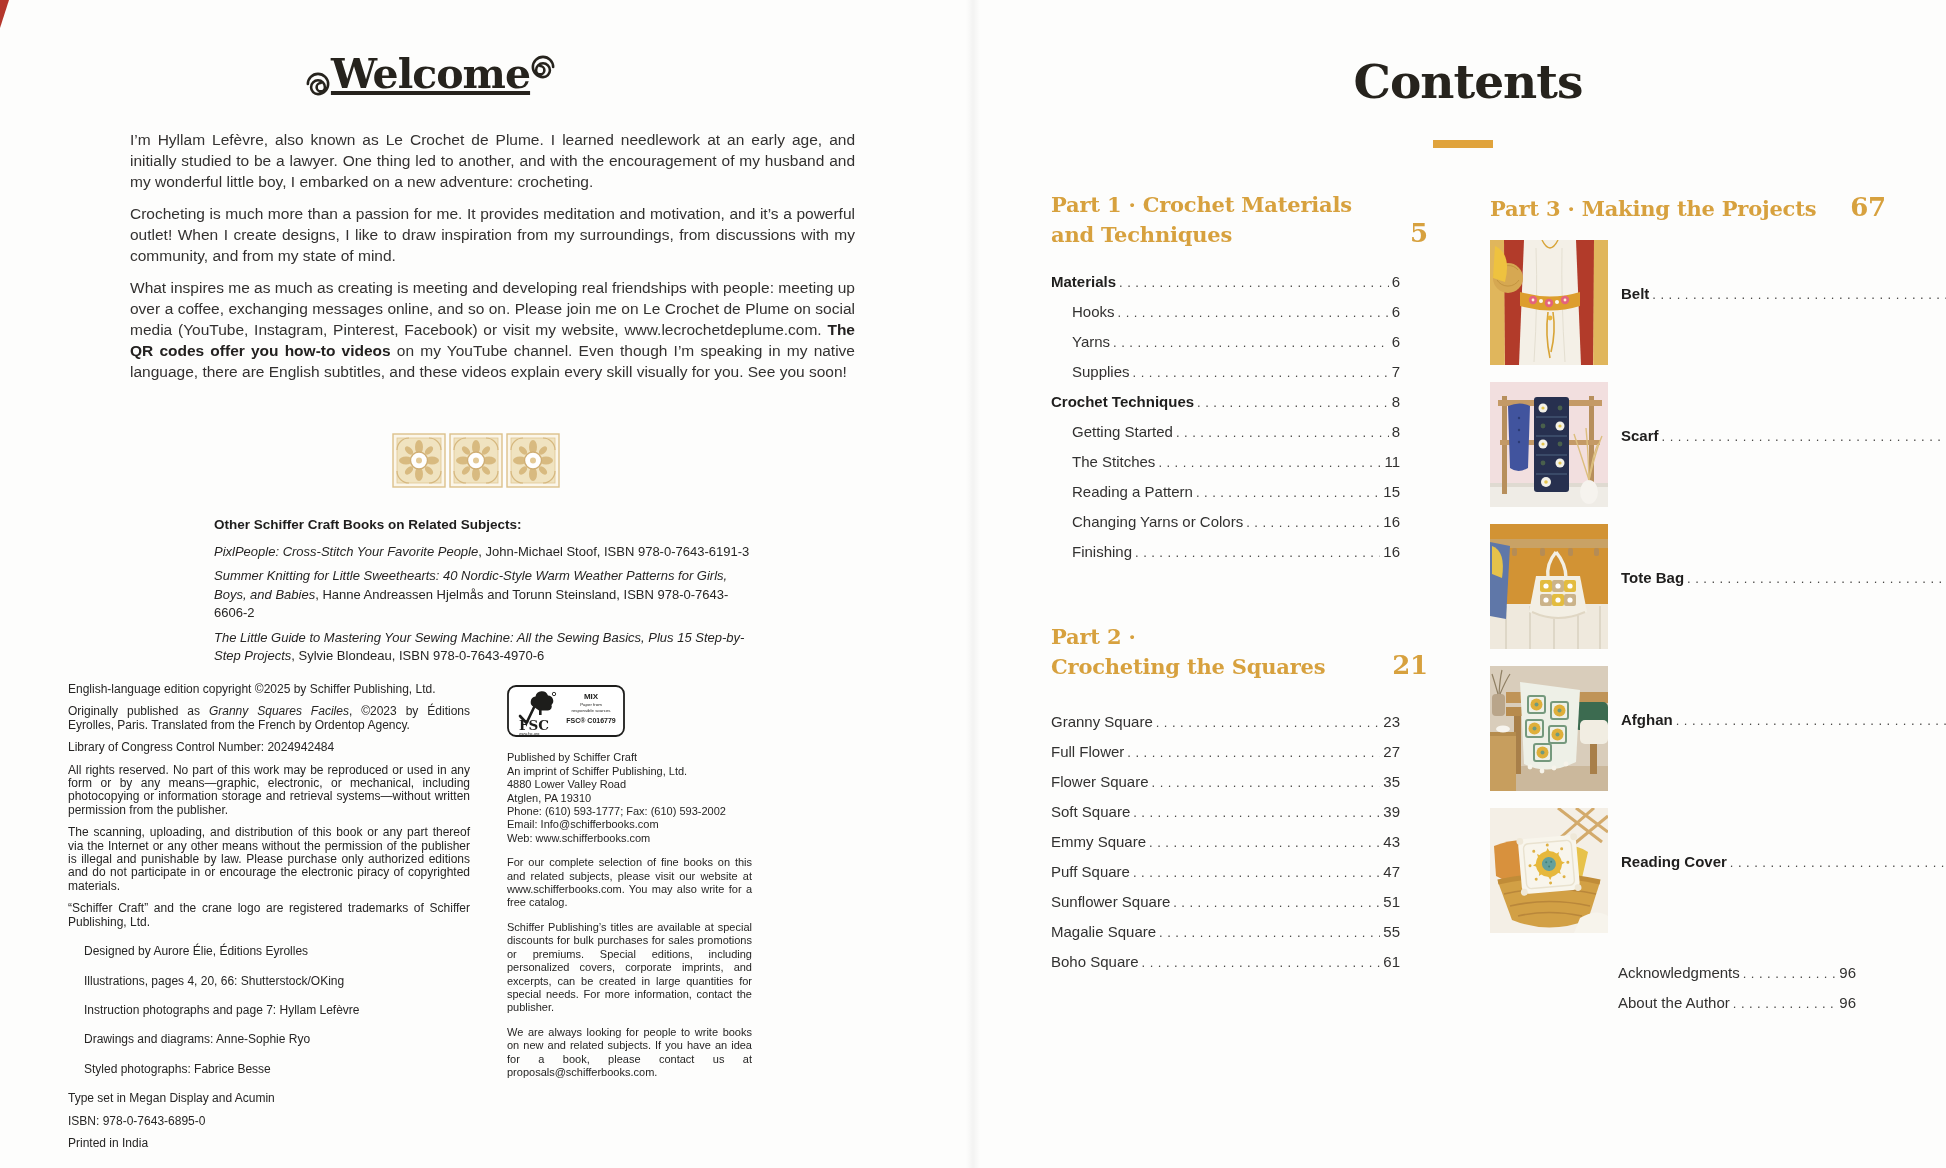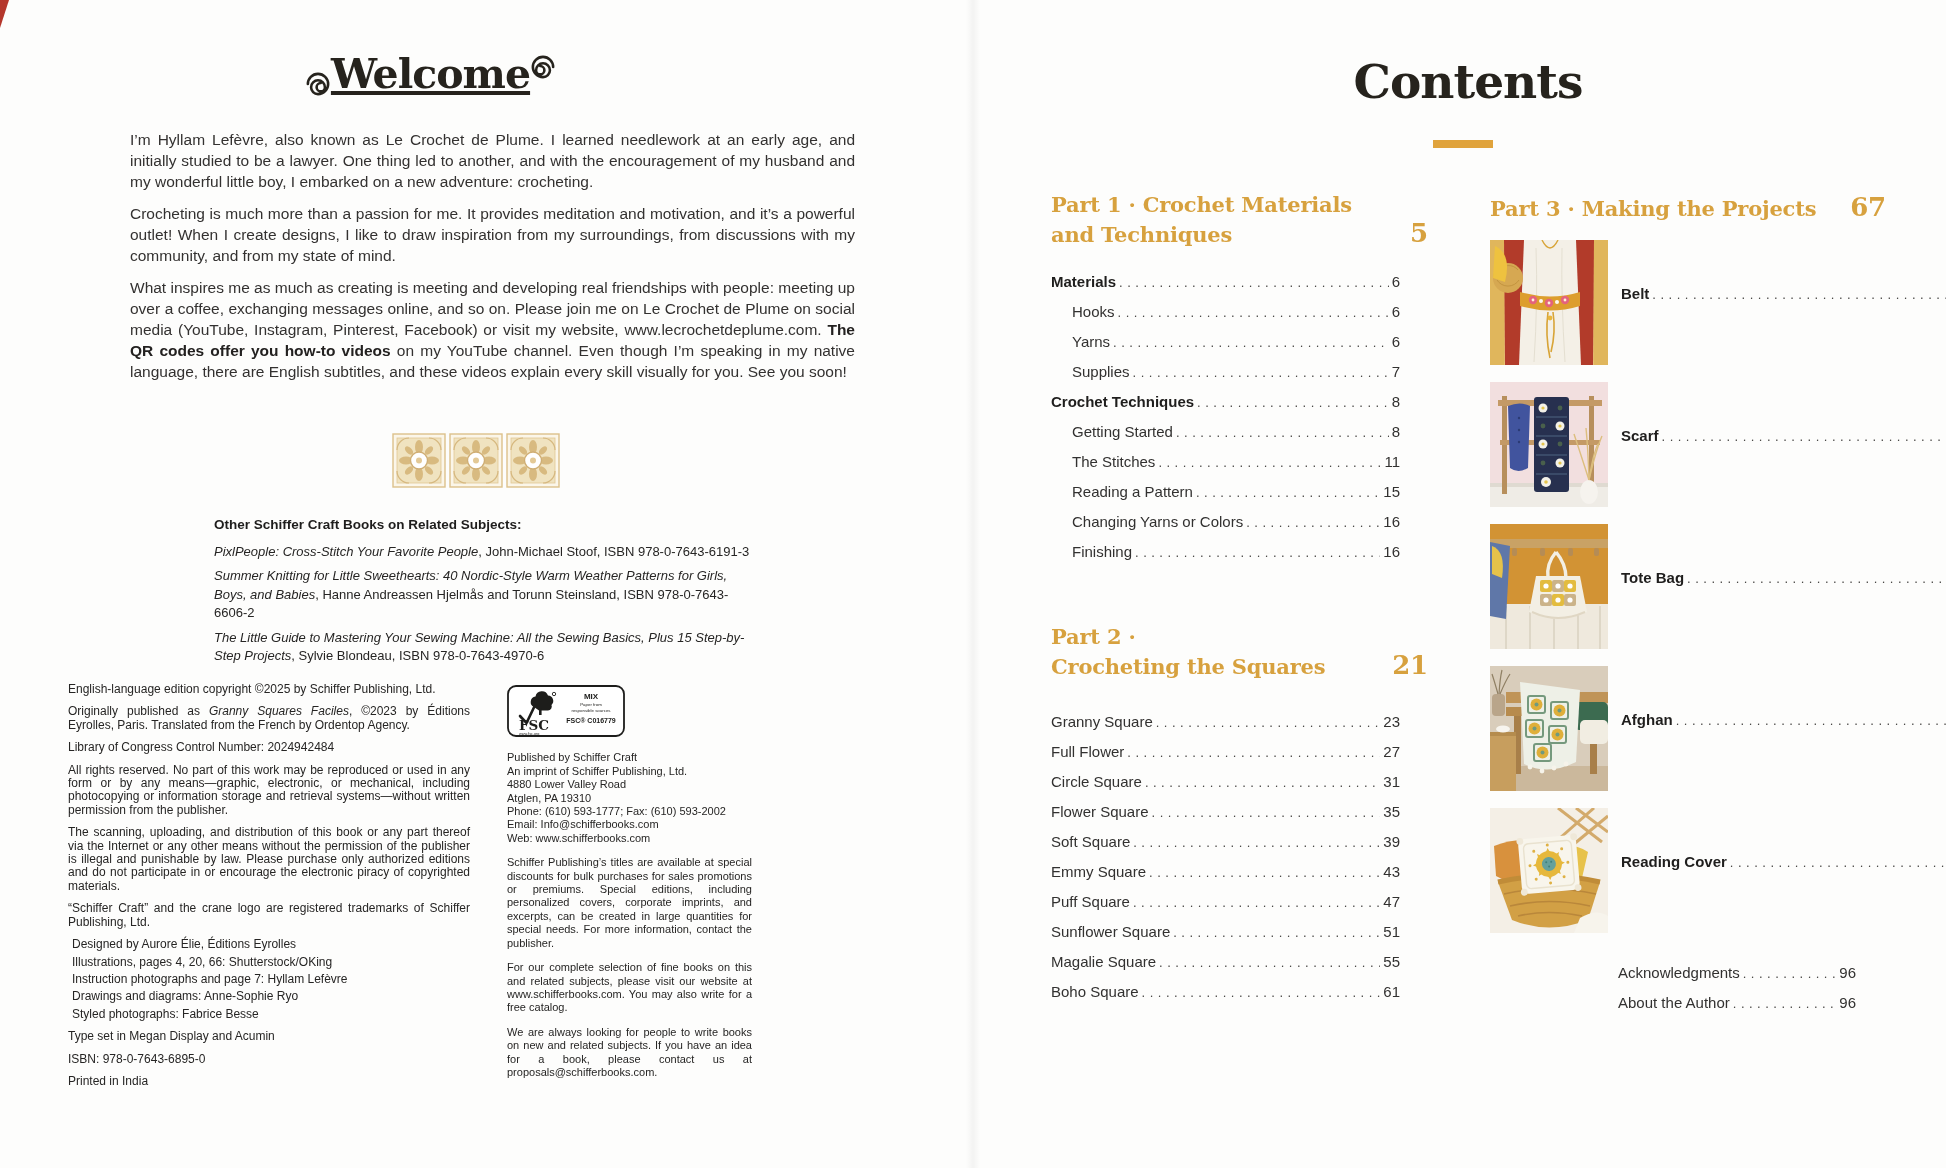--- a/index.html
+++ b/index.html
@@ -27,21 +27,21 @@
   .ornaments{position:absolute;left:392px;top:433px;display:flex;gap:3px;}
 
   .books{position:absolute;left:214px;top:516px;width:545px;font-size:13px;
          line-height:18.5px;color:#262524;}
   .books h3{font-size:13.5px;font-weight:700;margin:0 0 8px;color:#1e1d1c;}
   .books p{margin:0 0 6px;}
 
   .colophon1{position:absolute;left:68px;top:683px;width:402px;font-size:12px;
              line-height:13.4px;color:#262524;text-align:justify;}
   .colophon1 p{margin:0 0 9px;}
-  .colophon1 .credit{margin:4px;}
+  .colophon1 .credit{margin:16px;}
   .colophon1 .credit-block{margin:0 0 9px;}
 
   .colophon2{position:absolute;left:507px;top:685px;width:245px;font-size:11px;
              line-height:13.4px;color:#262524;}
   .fsc-box{margin:0 0 11px;}
   .addr div{margin:0;}
   .colophon2 p{margin:11px 0 0;text-align:justify;}
 
   
   .contents-title{position:absolute;left:1348px;top:54px;width:240px;text-align:center;
@@ -220,22 +220,22 @@
     </div>
     <div class="addr">
       <div>Published by Schiffer Craft</div>
       <div>An imprint of Schiffer Publishing, Ltd.</div>
       <div>4880 Lower Valley Road</div>
       <div>Atglen, PA 19310</div>
       <div>Phone: (610) 593-1777; Fax: (610) 593-2002</div>
       <div>Email: Info@schifferbooks.com</div>
       <div>Web: www.schifferbooks.com</div>
     </div>
+    <p>For our complete selection of fine books on this and related subjects, please visit our website at www.schifferbooks.com. You may also write for a free catalog.</p>
     <p>Schiffer Publishing’s titles are available at special discounts for bulk purchases for sales promotions or premiums. Special editions, including personalized covers, corporate imprints, and excerpts, can be created in large quantities for special needs. For more information, contact the publisher.</p>
-    <p>For our complete selection of fine books on this and related subjects, please visit our website at www.schifferbooks.com. You may also write for a free catalog.</p>
     <p>We are always looking for people to write books on new and related subjects. If you have an idea for a book, please contact us at proposals@schifferbooks.com.</p>
   </div>
 
   <div class="contents-title">Contents</div>
   <div class="title-rule"></div>
 
   <div class="toc-col toc-part1">
     <div class="part-head">
       <div>Part 1 · Crochet Materials</div>
       <div class="l2">
@@ -308,25 +308,20 @@
     <div class="toc-list">
       <div class="toc-row">
           <span class="lbl">Granny Square</span>
           <span class="dots"></span>
           <span class="pg">23</span>
         </div>
       <div class="toc-row">
           <span class="lbl">Full Flower</span>
           <span class="dots"></span>
           <span class="pg">27</span>
-        </div>
-      <div class="toc-row">
-          <span class="lbl">Circle Square</span>
-          <span class="dots"></span>
-          <span class="pg">31</span>
         </div>
       <div class="toc-row">
           <span class="lbl">Flower Square</span>
           <span class="dots"></span>
           <span class="pg">35</span>
         </div>
       <div class="toc-row">
           <span class="lbl">Soft Square</span>
           <span class="dots"></span>
           <span class="pg">39</span>

